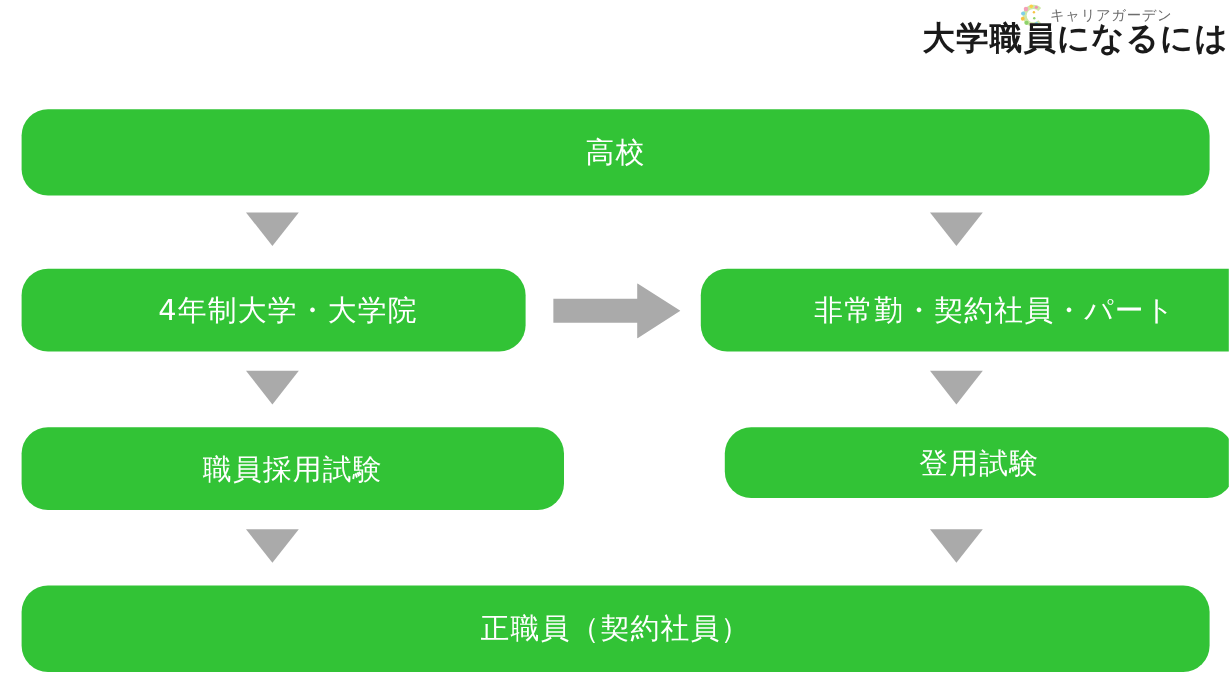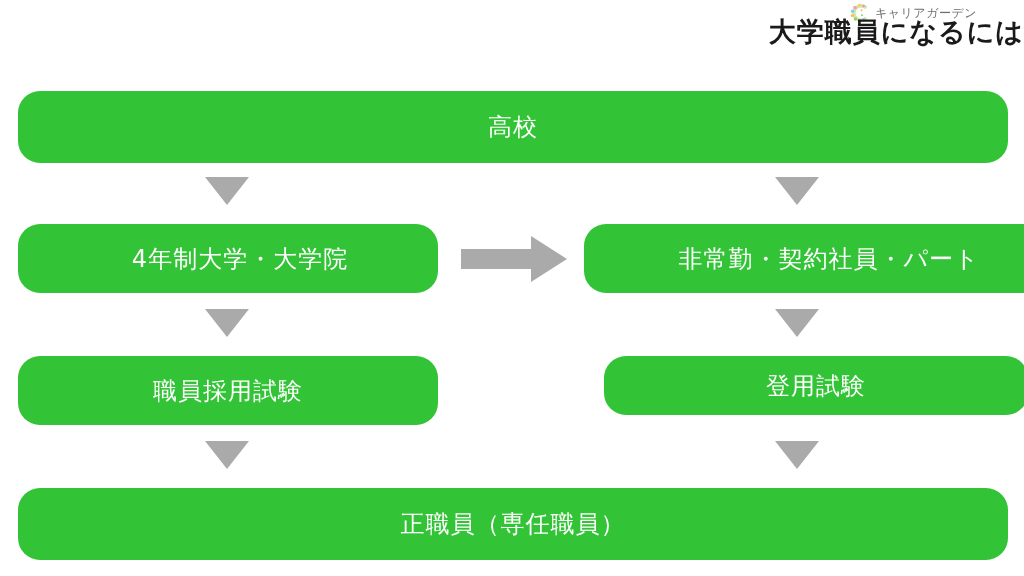--- a/index.html
+++ b/index.html
@@ -64,21 +64,21 @@
     align-items: center;
     justify-content: center;
     font-size: 24px;
     letter-spacing: 1px;
     font-family: "DejaVu Sans", "Liberation Sans", sans-serif;
   }
 
   .node-highschool { left: 18px;  top: 91px;  width: 990px; height: 72px; }
   .node-univ       { left: 18px;  top: 224px; width: 420px; height: 69px; padding-left: 24px; }
   .node-parttime   { left: 584px; top: 224px; width: 490px; height: 69px; }
-  .node-staffexam  { left: 18px;  top: 356px; width: 420px; height: 69px; }
+  .node-staffexam  { left: 18px;  top: 356px; width: 452px; height: 69px; }
   .node-promoexam  { left: 584px; top: 356px; width: 424px; height: 59px; margin-left: 20px; }
   .node-fulltime   { left: 18px;  top: 488px; width: 990px; height: 72px; }
 
   
   .arrow-down {
     position: absolute;
     width: 0;
     height: 0;
     border-left: 22px solid transparent;
     border-right: 22px solid transparent;
@@ -140,21 +140,21 @@
 
 <div class="node node-staffexam">
   <span>職員採用試験</span>
 </div>
 
 <div class="node node-promoexam">
   <span>登用試験</span>
 </div>
 
 <div class="node node-fulltime">
-  <span>正職員（専任職員）</span>
+  <span>正職員（契約社員）</span>
 </div>
 
 <div class="arrow-down ad-1"></div>
 <div class="arrow-down ad-2"></div>
 <div class="arrow-down ad-3"></div>
 <div class="arrow-down ad-4"></div>
 <div class="arrow-down ad-5"></div>
 <div class="arrow-down ad-6"></div>
 
 <div class="arrow-right">

